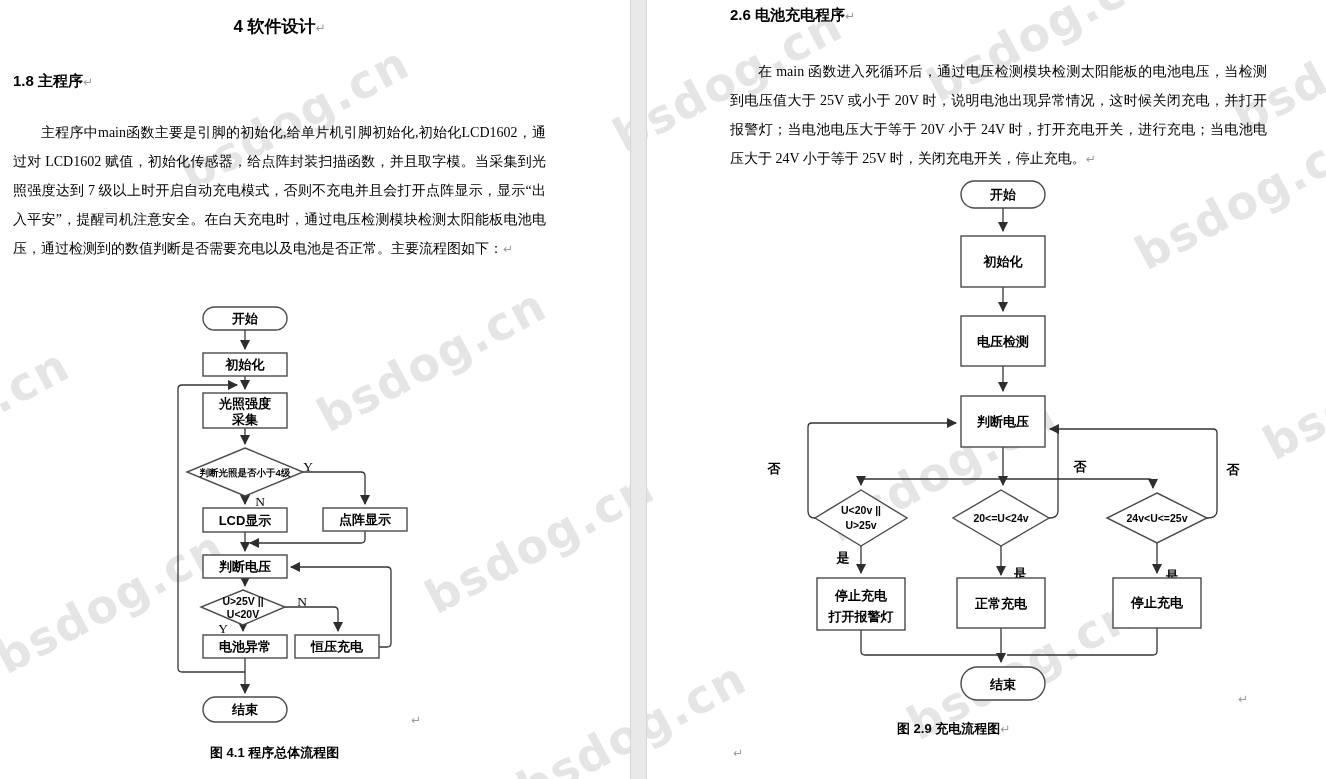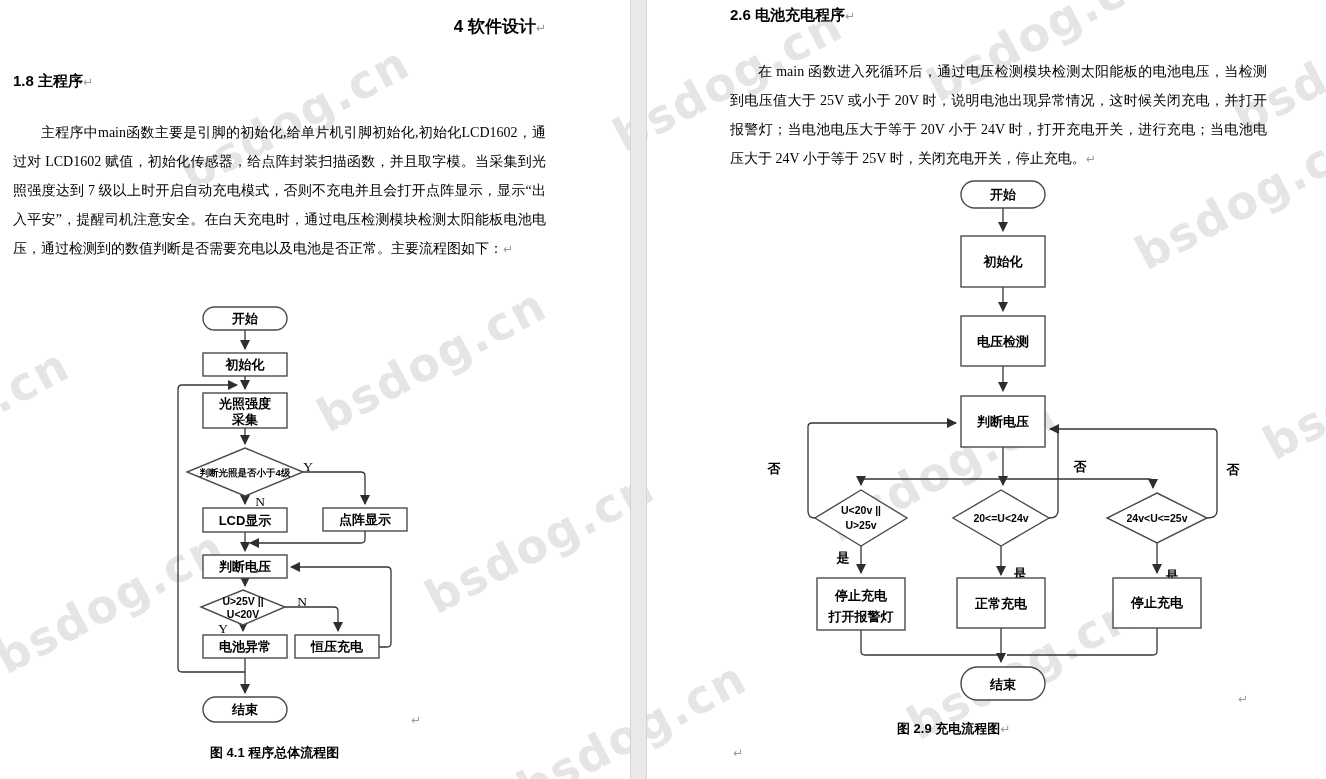--- a/index.html
+++ b/index.html
@@ -7,21 +7,21 @@
           font-family:"Liberation Serif","DejaVu Serif",serif;color:#000;}
   
   .wm{position:absolute;z-index:0;font-family:"DejaVu Sans","Liberation Sans",sans-serif;
       font-size:46px;font-weight:600;letter-spacing:2px;color:#e5e5e5;white-space:nowrap;
       transform:translate(-50%,-50%) rotate(-28deg);user-select:none;}
   
   .divider{position:absolute;left:630px;top:0;width:17px;height:779px;background:#e9e9e9;
            border-left:1px solid #d5d5d5;border-right:1px solid #d5d5d5;box-sizing:border-box;z-index:2;}
   
   .txt{position:absolute;z-index:3;}
-  .doc-title{width:533px;left:13px;top:15px;text-align:right;font-family:"Liberation Sans","DejaVu Sans",sans-serif;
+  .doc-title{width:533px;left:13px;top:15px;text-align:center;font-family:"Liberation Sans","DejaVu Sans",sans-serif;
              font-weight:bold;font-size:17px;}
   .h2{font-family:"Liberation Sans","DejaVu Sans",sans-serif;font-weight:bold;font-size:15px;}
   .para{width:533px;font-size:14px;line-height:29px;text-align:justify;text-indent:2em;
         font-family:"Liberation Serif","DejaVu Serif",serif;}
   .caption{font-family:"Liberation Sans","DejaVu Sans",sans-serif;font-weight:bold;font-size:13px;}
   .pilcrow{color:#9a9a9a;font-size:12px;font-family:"DejaVu Sans",sans-serif;font-weight:normal;}
   .pmark{position:absolute;z-index:3;color:#9a9a9a;font-size:12px;font-family:"DejaVu Sans",sans-serif;}
   
   .flow-svg{position:absolute;left:0;top:0;z-index:2;}
   .flow-svg .shape{fill:#ffffff;stroke:#4a4a4a;stroke-width:1.4;}

